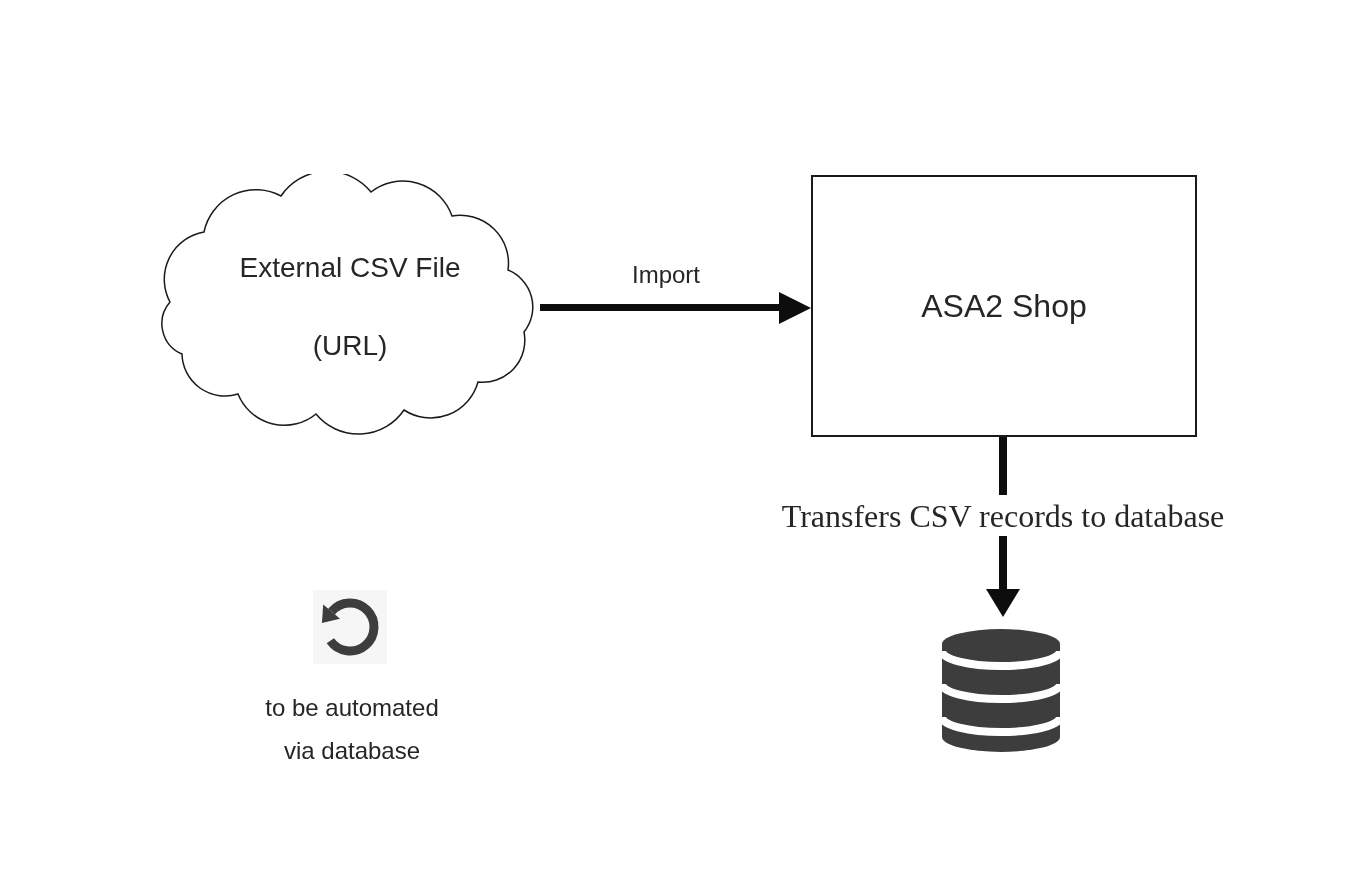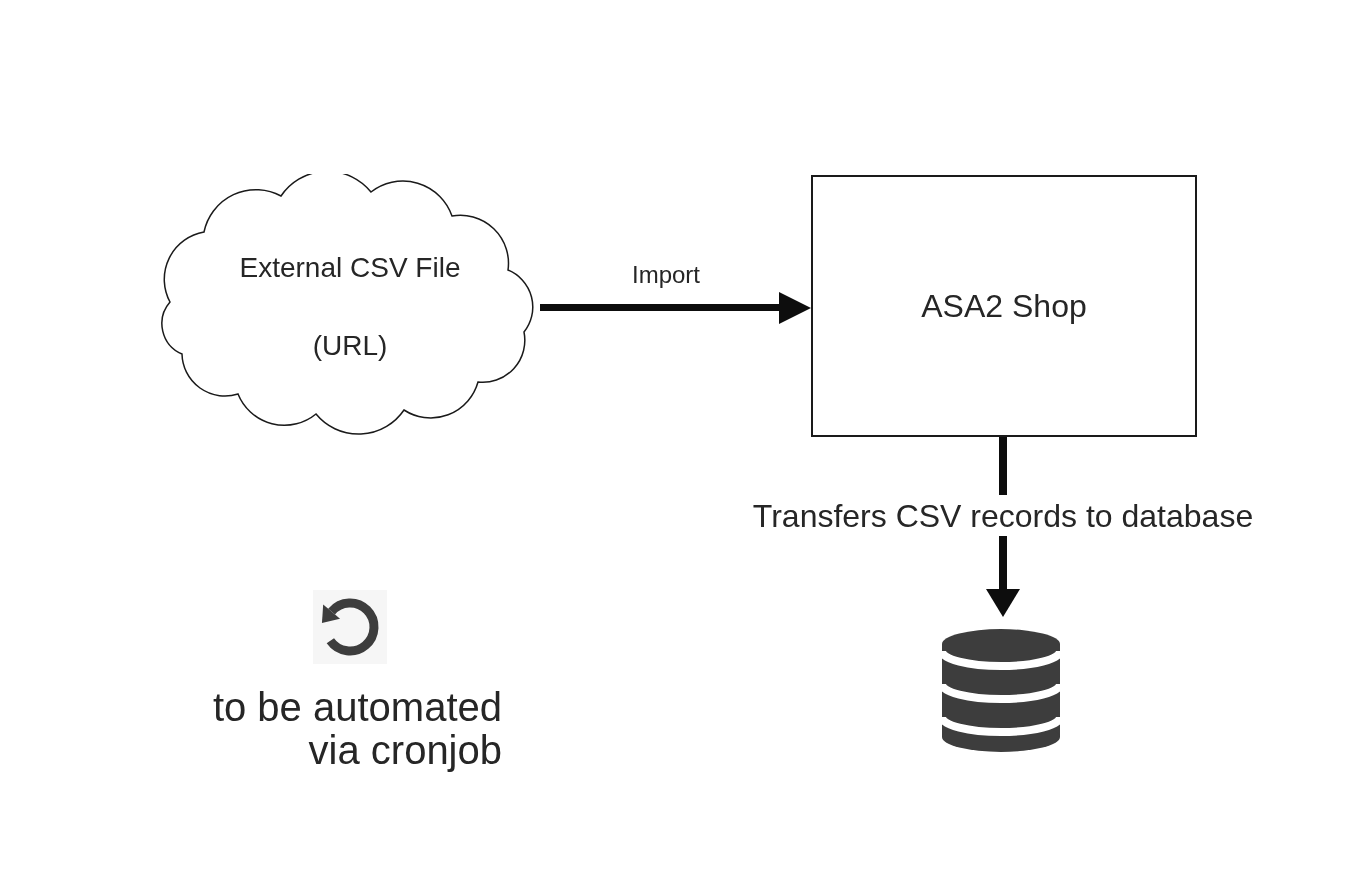--- a/index.html
+++ b/index.html
@@ -49,43 +49,43 @@
     left: 811px; top: 175px; width: 386px; height: 262px;
     background: var(--shape-fill); border: 2px solid var(--shape-stroke);
     display: flex; align-items: center; justify-content: center;
     font-size: 32px; color: var(--text);
   }
 
   
   .v-seg1 { left: 999px; top: 437px; width: 8px; height: 58px; background: var(--line); }
   .transfer-label {
     left: 743px; top: 498px; width: 520px; text-align: center;
-    font-size: 32px; color: var(--text);
+    font-size: 32px; color: var(--text); font-family: Liberation Serif, serif;
   }
   .v-seg2 { left: 999px; top: 536px; width: 8px; height: 54px; background: var(--line); }
   .v-head {
     left: 986px; top: 589px; width: 0; height: 0;
     border-left: 17px solid transparent; border-right: 17px solid transparent;
     border-top: 28px solid var(--line);
   }
 
   
   .db-wrap { left: 942px; top: 629px; width: 118px; height: 126px; }
 
   
   .refresh-wrap {
     left: 313px; top: 590px; width: 74px; height: 74px;
     background: var(--refresh-bg);
     display: flex; align-items: center; justify-content: center;
   }
 
   
   .cron-note {
-    left: 202px; top: 686px; width: 300px; text-align: right;
-    font-size: 40px; line-height: 43px; color: var(--text);
+    left: 202px; top: 686px; width: 300px; text-align: center;
+    font-size: 24px; line-height: 43px; color: var(--text);
   }
 </style>
 </head>
 <body>
 
 <div class="canvas">
 
   <div class="abs cloud-wrap">
     <svg width="388" height="266" viewBox="0 0 388 266">
       <path d="M14,128
@@ -138,16 +138,16 @@
 
   <div class="abs refresh-wrap">
     <svg width="64" height="64" viewBox="0 0 64 64">
       <path d="M12.34,45.77 A24,24 0 1 0 13.61,16.57" fill="none" stroke="var(--icon)" stroke-width="9" stroke-linecap="butt"></path>
       <polygon points="22.04,23.64 5.18,9.50 3.96,28.06" fill="var(--icon)"></polygon>
     </svg>
   </div>
 
   <div class="abs cron-note">
     <div>to be automated</div>
-    <div>via cronjob</div>
+    <div>via database</div>
   </div>
 
 </div>
 
 </body></html>

